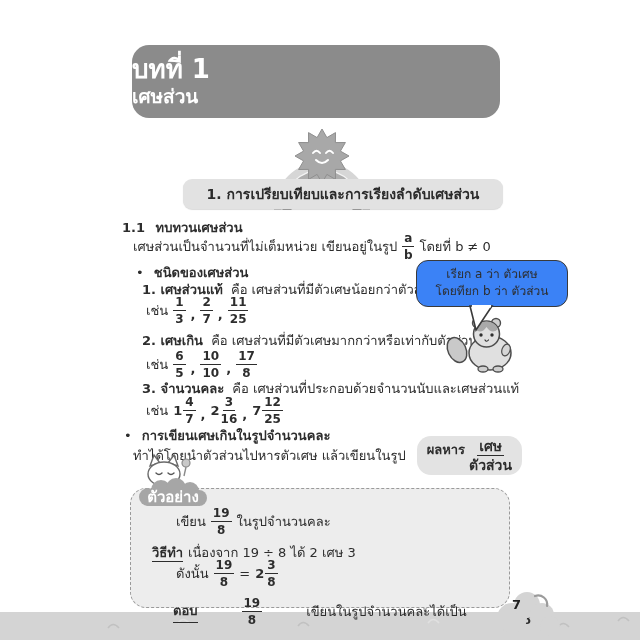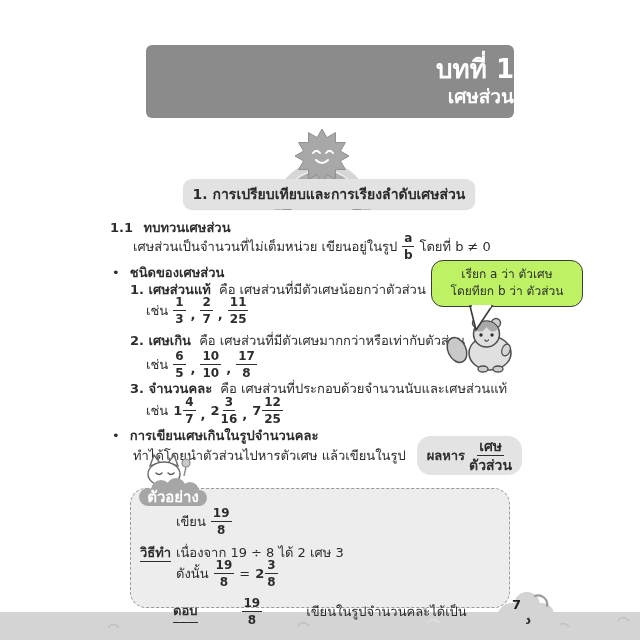--- a/index.html
+++ b/index.html
@@ -1,45 +1,45 @@
 <!DOCTYPE html>
 <html><head>
 <meta charset="utf-8">
 <style>
   html,body{margin:0;padding:0;}
   body{width:640px;height:640px;background:#fff;position:relative;overflow:hidden;
        font-family:"DejaVu Sans","Liberation Sans",sans-serif;color:#2d2d2d;}
   .abs{position:absolute;}
   
-  .chapter-box{left:146px;top:45px;width:368px;height:73px;background:#8b8b8b;border-radius:6px;
-               display:flex;flex-direction:column;align-items:flex-end;justify-content:center;color:#fff;}
+  .chapter-box{left:132px;top:45px;width:368px;height:73px;background:#8b8b8b;border-radius:17px;
+               display:flex;flex-direction:column;align-items:flex-start;justify-content:center;color:#fff;}
   .chapter-num{font-size:26px;font-weight:bold;line-height:1.15;}
   .chapter-sub{font-size:19px;font-weight:bold;line-height:1.2;}
   
-  .section-box{left:183px;top:179px;width:292px;height:30px;background:#e2e2e2;border-radius:9px;
+  .section-box{left:183px;top:179px;width:320px;height:30px;background:#e2e2e2;border-radius:9px;
                display:flex;align-items:center;justify-content:center;font-weight:bold;font-size:14px;
                color:#2b2b2b;z-index:3;box-shadow:0 1px 1px rgba(0,0,0,.15);}
   .sun-svg{left:262px;top:126px;z-index:2;}
   
-  .tline{position:absolute;font-size:13px;line-height:1.35;white-space:nowrap;}
+  .tline{position:absolute;font-size:13px;line-height:1.35;white-space:nowrap;margin-left:12px;}
   .bold{font-weight:bold;}
   .fline{position:absolute;display:flex;align-items:center;gap:5px;font-size:13px;white-space:nowrap;height:30px;}
   .frac{display:inline-flex;flex-direction:column;align-items:center;line-height:1;font-weight:bold;font-size:12px;}
   .frac .fnum{padding:0 2px 2px;border-bottom:1.4px solid #2d2d2d;}
   .frac .fden{padding-top:2px;}
   .mixed{display:inline-flex;align-items:center;gap:1px;font-weight:bold;}
   .sep{align-self:flex-end;padding-bottom:3px;font-weight:bold;}
   .bullet-dot{font-size:13px;}
   
-  .bubble{left:416px;top:260px;width:142px;background:#bef264;border:1.6px solid #3a3a3a;border-radius:12px;
-          padding:5px 4px;font-size:12px;text-align:center;line-height:1.45;z-index:2;margin-left:15px;}
+  .bubble{left:416px;top:260px;width:142px;background:#3b82f6;border:1.6px solid #3a3a3a;border-radius:12px;
+          padding:5px 4px;font-size:12px;text-align:center;line-height:1.45;z-index:2;}
   .bubble-tail{left:468px;top:305px;z-index:3;}
   .hamster-svg{left:443px;top:312px;}
   
-  .pill{display:inline-flex;align-items:center;gap:4px;background:#e3e3e3;border-radius:14px;
+  .pill{display:inline-flex;gap:4px;background:#e3e3e3;border-radius:14px;
         padding:3px 10px;font-weight:bold;margin-left:6px;}
   .pill .frac{font-size:14px;}
   
   .example-box{left:130px;top:488px;width:378px;height:118px;background:#ededed;
                border:1.6px dashed #9a9a9a;border-radius:16px;z-index:1;}
   .badge-wrap{left:136px;top:478px;width:74px;height:30px;z-index:3;}
   .badge-label{position:absolute;left:0;top:7px;width:74px;text-align:center;color:#fff;
                font-weight:bold;font-size:15px;}
   .cat-svg{left:142px;top:452px;z-index:2;}
   .exline{z-index:2;}
@@ -79,21 +79,21 @@
 
 <div class="fline" style="left:133px;top:231px;">
   <span>เศษส่วนเป็นจำนวนที่ไม่เต็มหน่วย เขียนอยู่ในรูป</span>
   <span class="frac">
     <span class="fnum">a</span>
     <span class="fden">b</span>
   </span>
   <span>โดยที่ b ≠ 0</span>
 </div>
 
-<div class="tline" style="left:112px;top:264px;">
+<div class="tline" style="left:124px;top:264px;">
   <span class="bullet-dot">•</span>
   <span class="bold" style="margin-left:6px;">ชนิดของเศษส่วน</span>
 </div>
 
 <div class="tline" style="left:130px;top:281px;">
   <span class="bold">1. เศษส่วนแท้</span>
   <span style="margin-left:4px;">คือ เศษส่วนที่มีตัวเศษน้อยกว่าตัวส่วน</span>
 </div>
 <div class="fline" style="left:146px;top:295px;">
   <span>เช่น</span>
@@ -227,20 +227,21 @@
   </svg>
   <div class="badge-label">ตัวอย่าง</div>
 </div>
 
 <div class="fline exline" style="left:176px;top:506px;">
   <span>เขียน</span>
   <span class="frac">
       <span class="fnum">19</span>
       <span class="fden">8</span>
     </span>
+  <span>ในรูปจำนวนคละ</span>
 </div>
 
 <div class="tline exline" style="left:140px;top:544px;text-align:right;">
   <span class="ulabel">วิธีทำ</span>
 </div>
 <div class="tline exline" style="left:176px;top:544px;">
   <span>เนื่องจาก 19 ÷ 8 ได้ 2 เศษ 3</span>
 </div>
 
 <div class="fline exline" style="left:176px;top:558px;">

